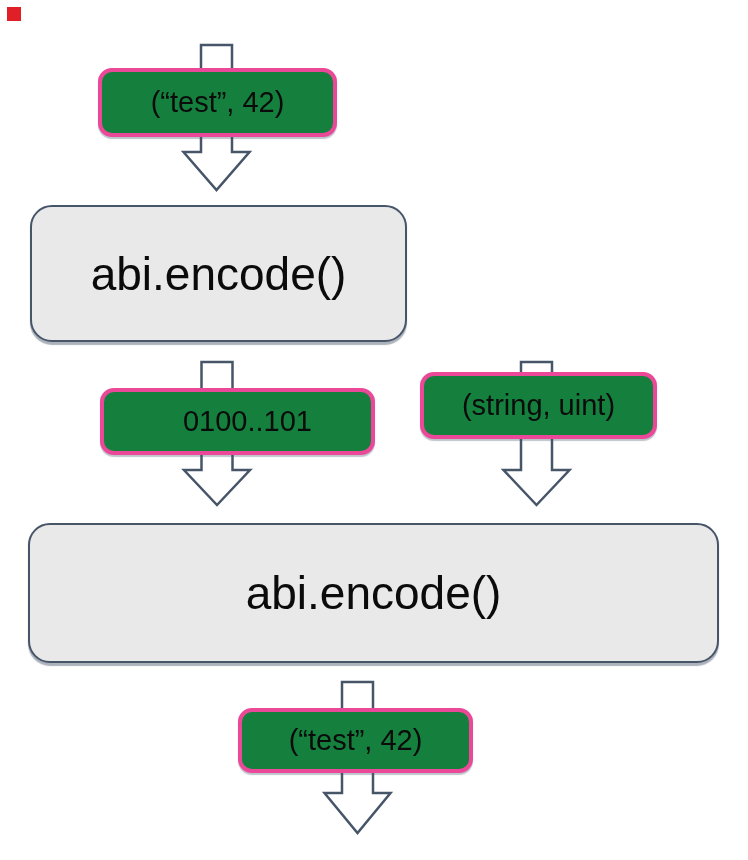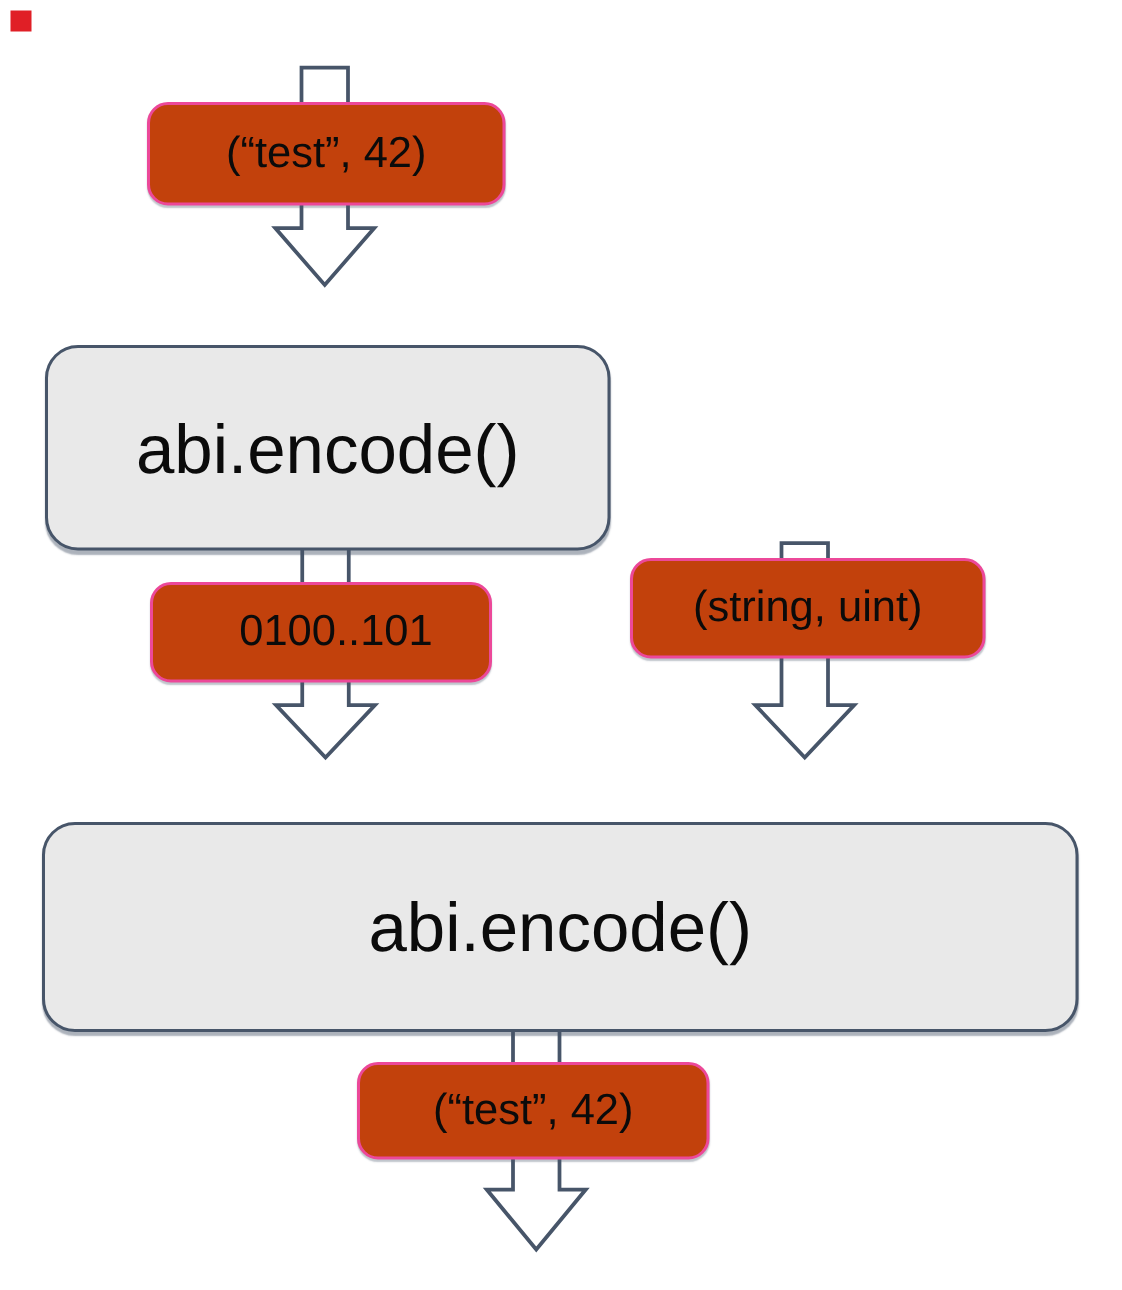--- a/index.html
+++ b/index.html
@@ -30,33 +30,32 @@
   .node {
     position: absolute;
     display: flex;
     align-items: center;
     justify-content: center;
     box-sizing: border-box;
     text-align: center;
     color: #0b0b0b;
   }
   .label {
-    background: #c2410c;
-    border: 2px solid #ec4899;
+    background: #15803d;
+    border: 4px solid #ec4899;
     border-radius: 14px;
     font-size: 29px;
     box-shadow: 0 1.5px 1px rgba(71,85,105,0.35);
   }
   .process {
     background: #e9e9e9;
     border: 2.5px solid #475569;
     border-radius: 22px;
     font-size: 46px;
     box-shadow: 0 2.5px 1px rgba(71,85,105,0.45);
-    margin-top: 25px;
   }
   .node-text { white-space: nowrap; }
 </style>
 </head>
 <body>
 
 <div class="canvas">
 
   <svg class="arrows" width="748" height="860" viewBox="0 0 748 860">
 
@@ -70,21 +69,21 @@
   </svg>
 
   <div class="node label" style="left:98px; top:68px; width:239px; height:69px;">
     <span class="node-text">(“test”, 42)</span>
   </div>
 
   <div class="node process" style="left:30px; top:205px; width:377px; height:137px;">
     <span class="node-text">abi.encode()</span>
   </div>
 
-  <div class="node label" style="left:100px; top:388px; width:228px; height:67px;padding-left:20px;">
+  <div class="node label" style="left:100px; top:388px; width:275px; height:67px;padding-left:20px;">
     <span class="node-text">0100..101</span>
   </div>
 
   <div class="node label" style="left:420px; top:372px; width:237px; height:67px;">
     <span class="node-text">(string, uint)</span>
   </div>
 
   <div class="node process" style="left:28px; top:523px; width:691px; height:140px;">
     <span class="node-text">abi.encode()</span>
   </div>

